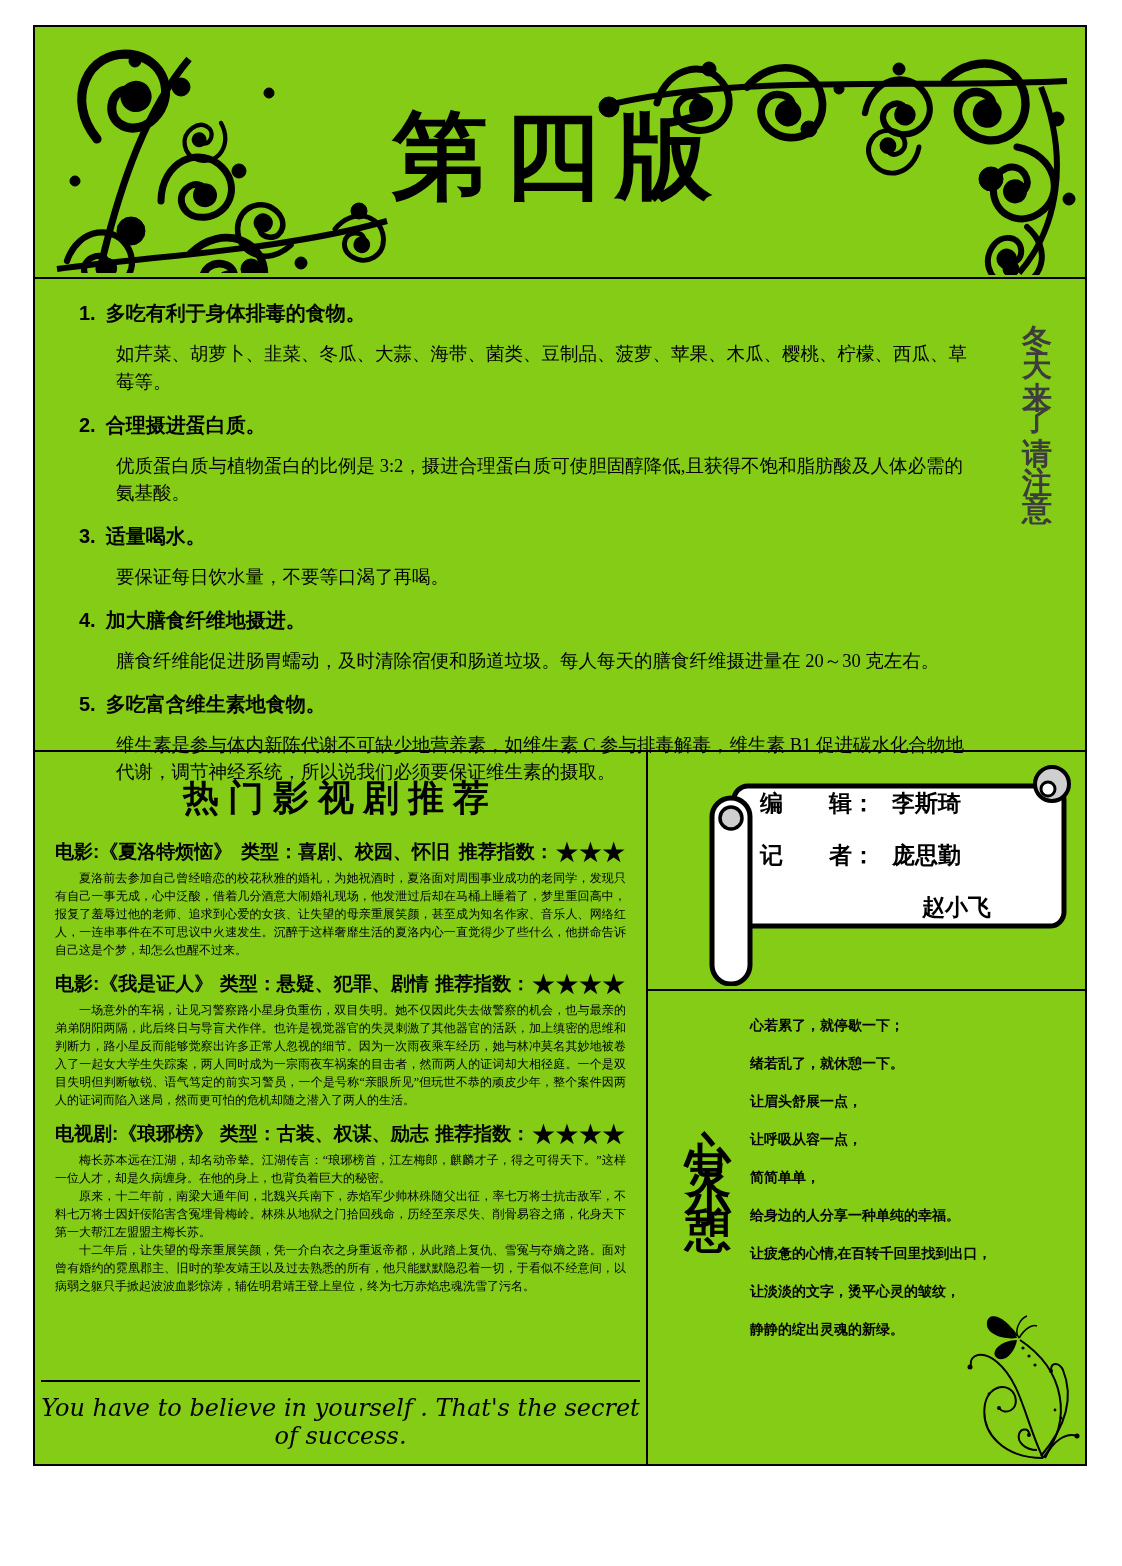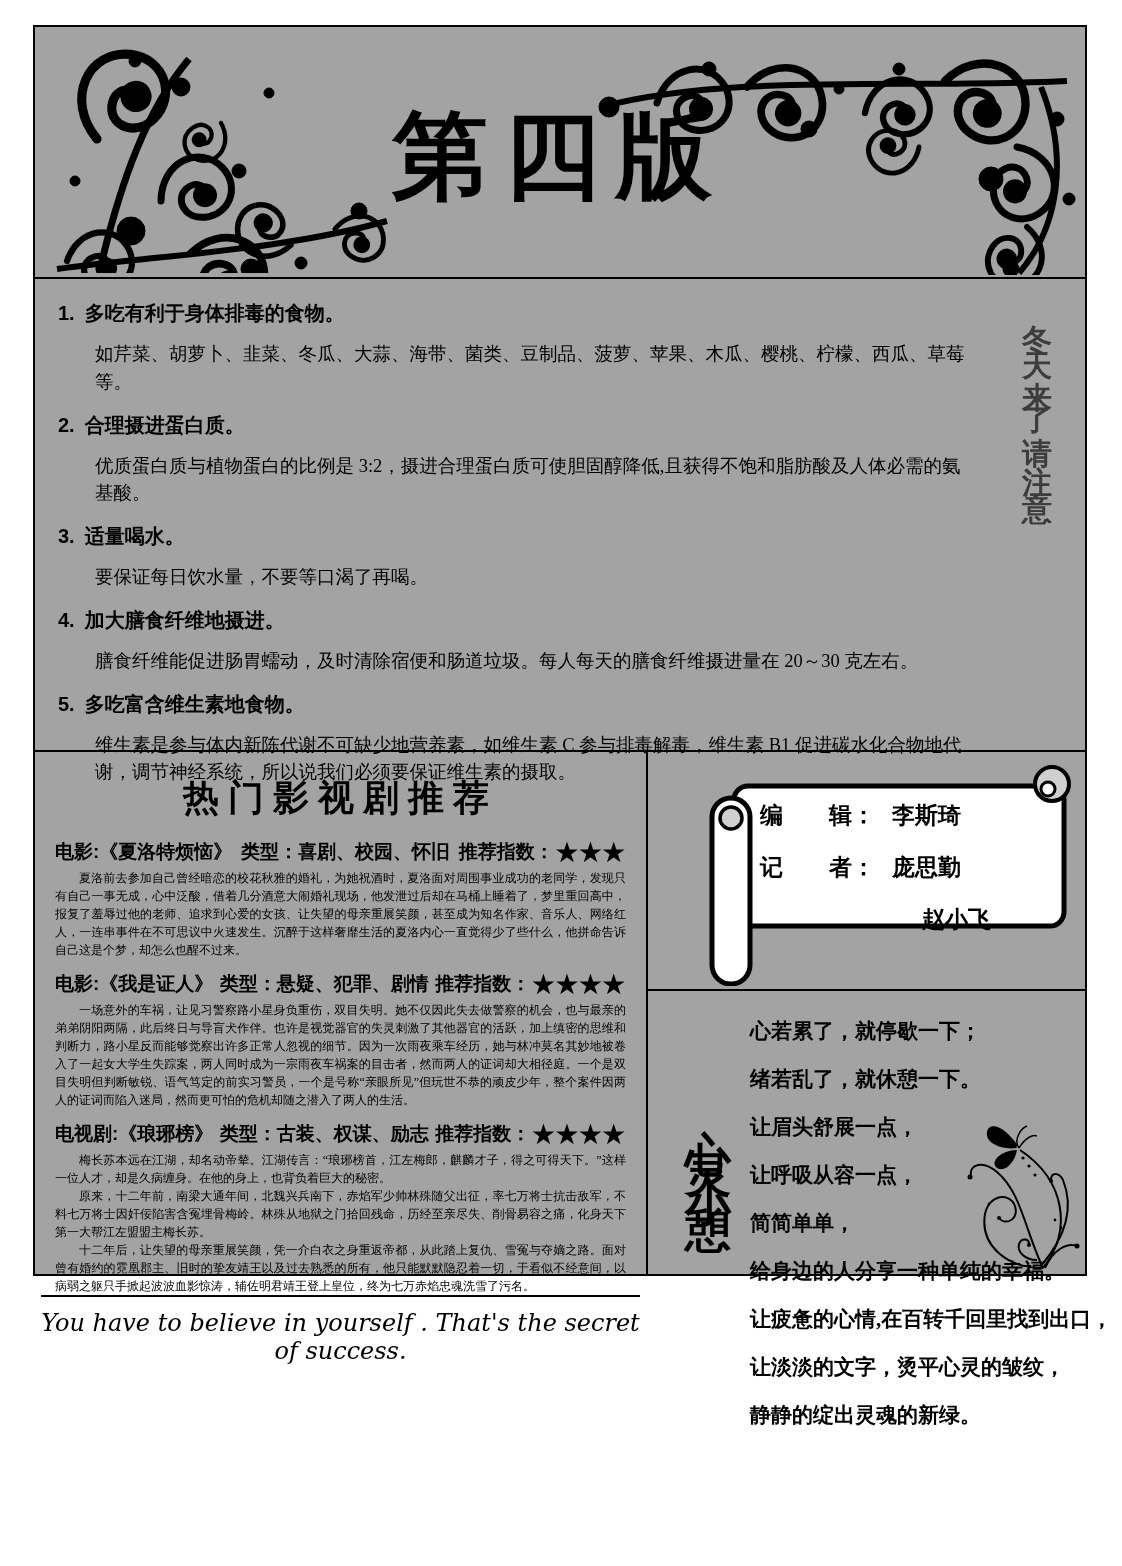--- a/index.html
+++ b/index.html
@@ -1,51 +1,51 @@
 <!DOCTYPE html>
 <html><head>
 <meta charset="utf-8">
 <style>
   html,body{margin:0;padding:0;background:#ffffff;}
   body{width:1122px;height:1566px;position:relative;font-family:"Liberation Sans",sans-serif;color:#000;}
-  .frame{position:absolute;left:33px;top:25px;width:1054px;height:1251px;border:2px solid #000;box-sizing:border-box;background:#a3a3a3;display:flex;flex-direction:column;}
+  .frame{position:absolute;left:33px;top:25px;width:1054px;height:1441px;border:2px solid #000;box-sizing:border-box;background:#84cc16;display:flex;flex-direction:column;}
   
   .banner{height:250px;border-bottom:2px solid #000;position:relative;overflow:hidden;flex:none;}
   .flourish-left{position:absolute;left:4px;top:4px;}
   .flourish-right{position:absolute;right:0px;top:2px;}
   .page-title{position:absolute;left:0;right:0;top:66px;text-align:center;font-size:96px;font-weight:900;letter-spacing:16px;font-family:"Liberation Sans",sans-serif;}
   
   .health{height:471px;border-bottom:2px solid #000;position:relative;flex:none;}
-  .health-list{position:absolute;left:23px;top:6px;right:104px;}
+  .health-list{position:absolute;left:44px;top:6px;right:104px;}
   .tip-head{font-size:20px;font-weight:bold;margin:15px 0 14px;}
   .tip-num{display:inline-block;margin-right:10px;}
   .tip-body{font-size:18.5px;line-height:1.5;margin:0 4px 4px;padding-left:33px;font-family:"Liberation Serif",serif;}
   .vertical-notice{position:absolute;top:22px;right:28px;writing-mode:vertical-rl;text-orientation:upright;font-size:30px;font-weight:bold;letter-spacing:28px;color:#3d3d3d;font-family:"Liberation Serif",serif;}
   
   .bottom{flex:1;display:flex;min-height:0;}
   .left-col{width:613px;border-right:2px solid #000;box-sizing:border-box;display:flex;flex-direction:column;position:relative;padding:0 20px;flex:none;}
   .media-title{text-align:center;font-size:36px;font-weight:900;letter-spacing:9px;margin:22px 0 4px;}
   .review-head{display:flex;justify-content:space-between;align-items:center;font-size:19px;font-weight:bold;margin:12px 0 4px;white-space:nowrap;}
   .review-rating{display:flex;align-items:flex-end;}
   .stars{font-size:25px;letter-spacing:1px;line-height:1;margin-left:2px;}
   .review-p{font-size:12px;line-height:1.5;text-align:justify;text-indent:2em;margin:0;font-family:"Liberation Serif",serif;}
   .quote-area{margin:auto -14px 0;border-top:2px solid #000;text-align:center;padding:12px 0 14px;}
   .quote-en{font-size:24px;font-style:italic;font-family:"DejaVu Serif",serif;}
   
   .right-col{flex:1;display:flex;flex-direction:column;min-width:0;}
   .scroll-box{height:237px;border-bottom:2px solid #000;position:relative;flex:none;}
   .scroll-svg{position:absolute;left:40px;top:8px;}
-  .credits{position:absolute;left:112px;top:48px;font-size:23px;font-weight:bold;font-family:"Liberation Serif",serif;}
+  .credits{position:absolute;left:112px;top:36px;font-size:23px;font-weight:bold;font-family:"Liberation Serif",serif;}
   .credit-line{display:flex;margin-bottom:21px;white-space:pre;}
   .credit-role{display:inline-block;width:132px;}
   .credit-line.indent .credit-name{padding-left:30px;}
   .soul-box{flex:1;position:relative;}
   .soul-title{position:absolute;left:30px;top:100px;writing-mode:vertical-rl;text-orientation:upright;font-size:46px;font-weight:900;letter-spacing:26px;}
   .soul-lines{position:absolute;left:102px;top:26px;right:12px;}
-  .soul-line{font-size:21px;font-weight:600;margin-bottom:20px;font-family:"Liberation Serif",serif;white-space:nowrap;}
+  .soul-line{font-size:14px;font-weight:600;margin-bottom:20px;font-family:"Liberation Serif",serif;white-space:nowrap;}
   .butterfly{position:absolute;right:2px;bottom:2px;}
 </style>
 </head>
 <body>
 
 <svg width="0" height="0" style="position:absolute" aria-hidden="true">
   <defs>
     <g id="curlA" fill="#000" stroke="#000">
       <path d="M0,0 C20,-34 62,-30 70,2 C76,28 52,46 30,36 C12,28 12,6 28,2 C42,-1 48,12 40,18" fill="none" stroke-width="7" stroke-linecap="round"></path>
       <circle cx="41" cy="17" r="12" stroke="none"></circle>

